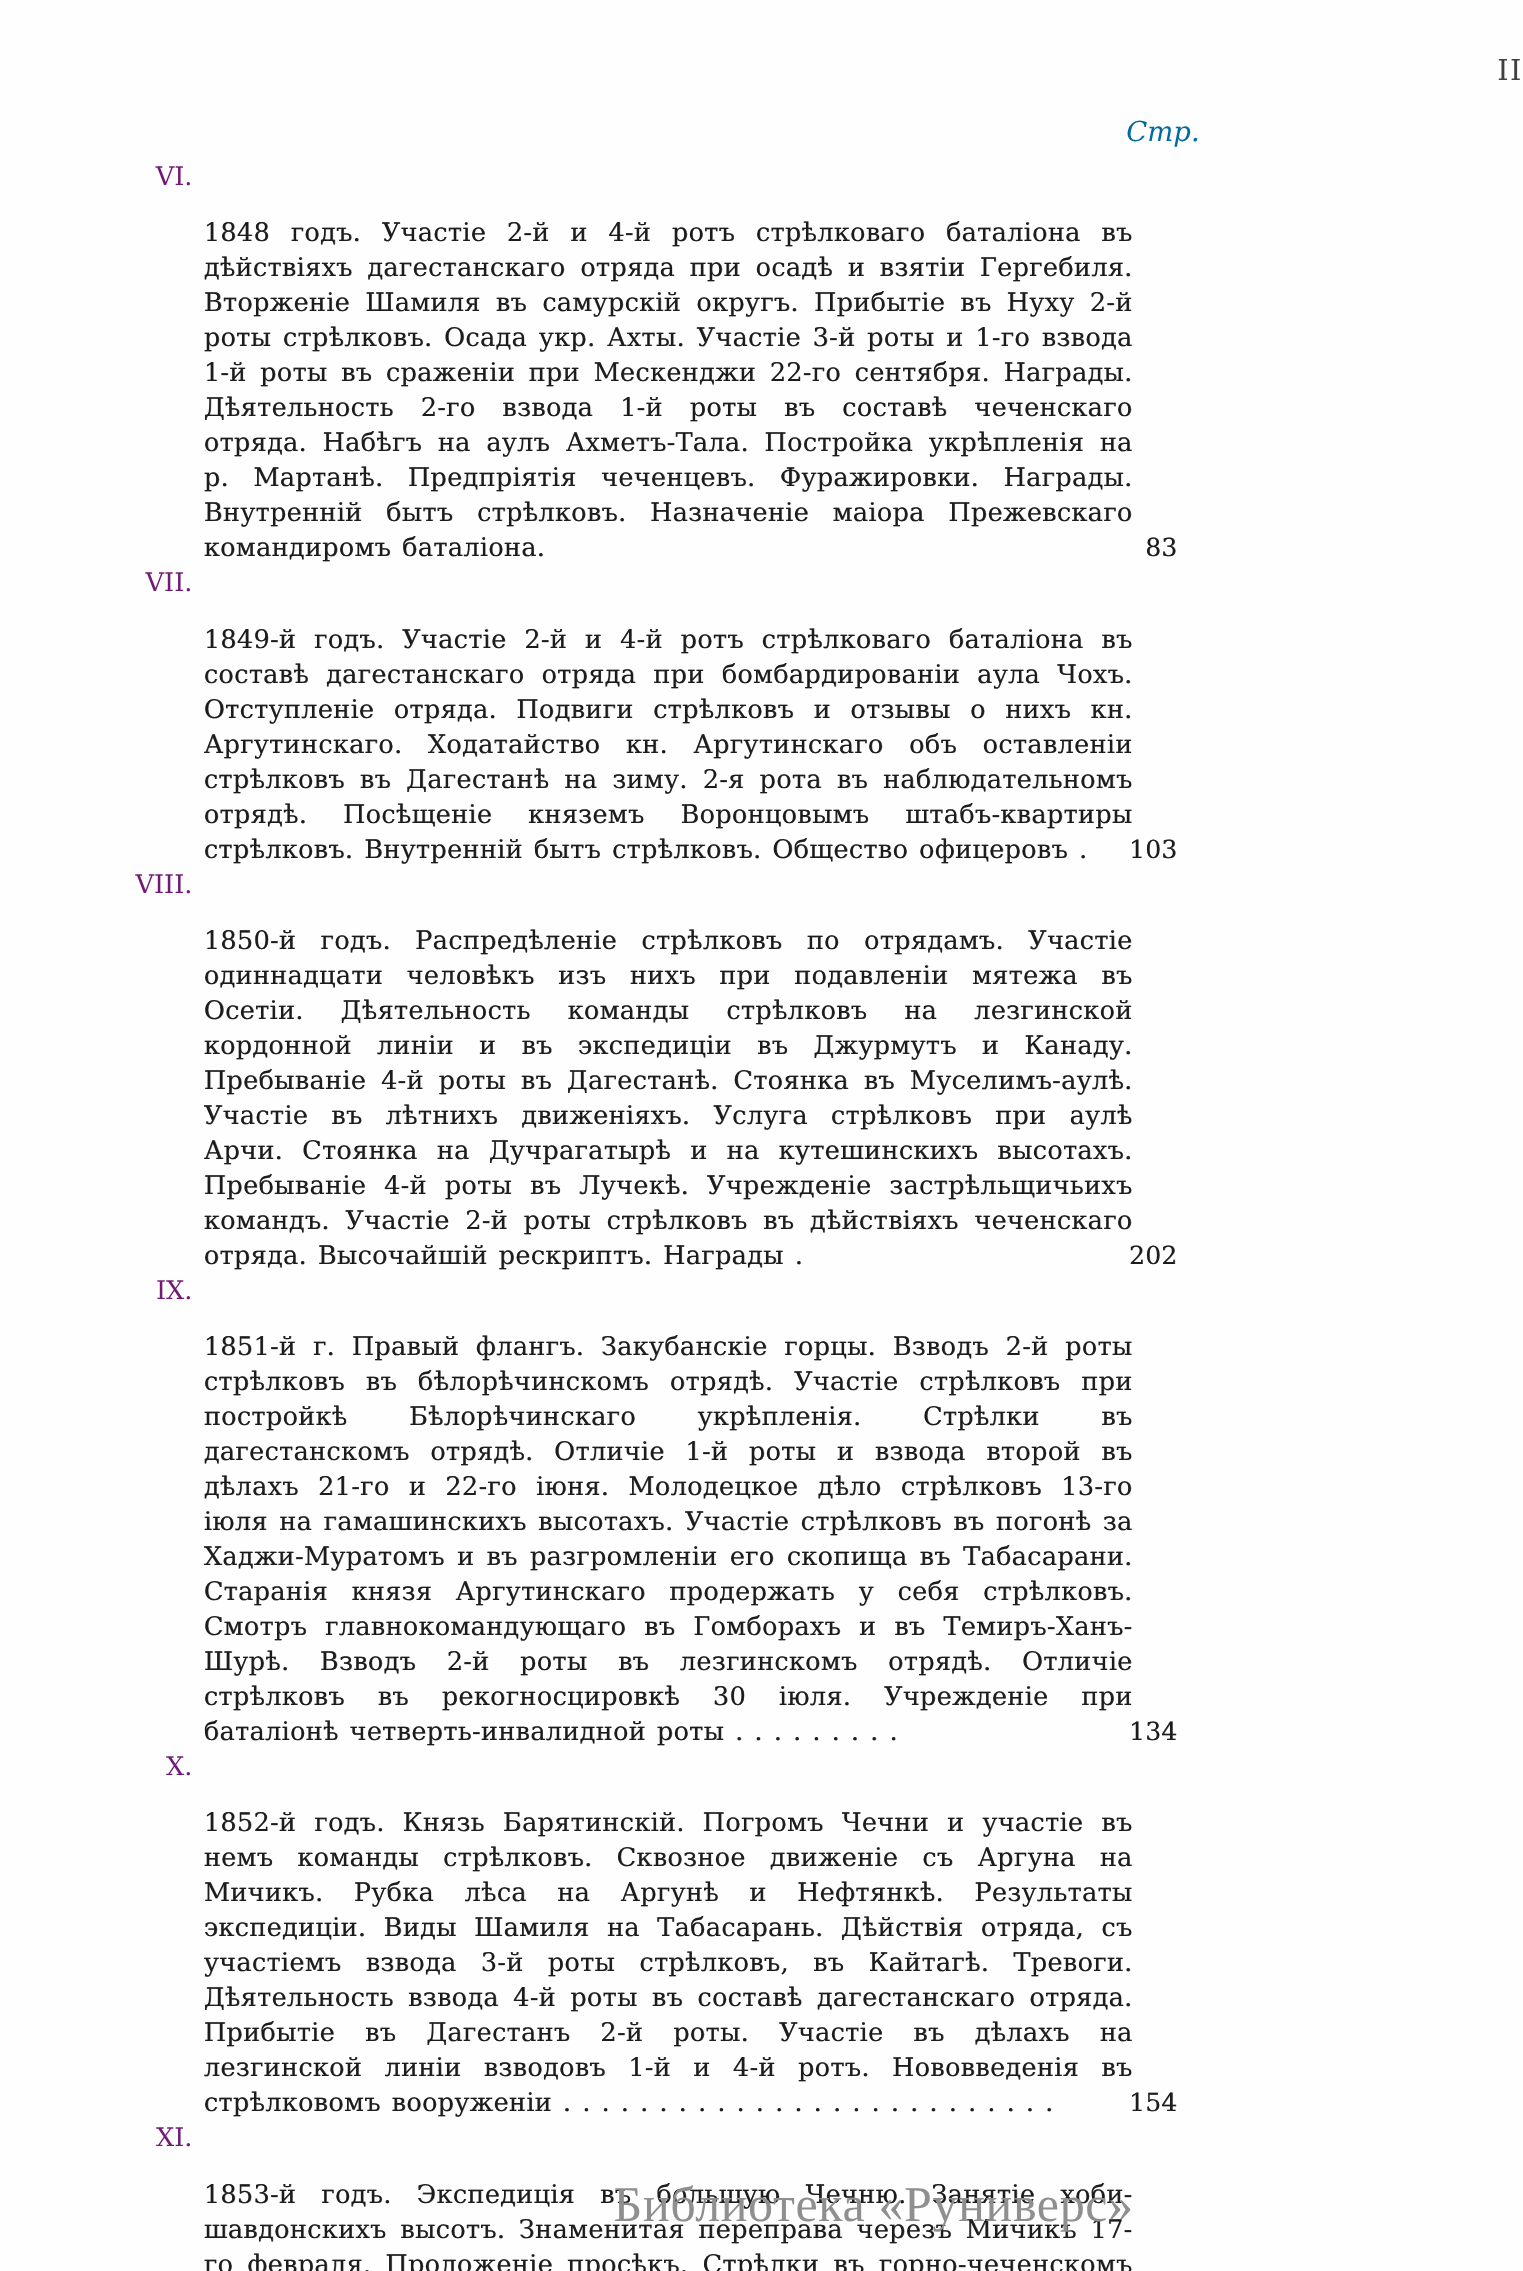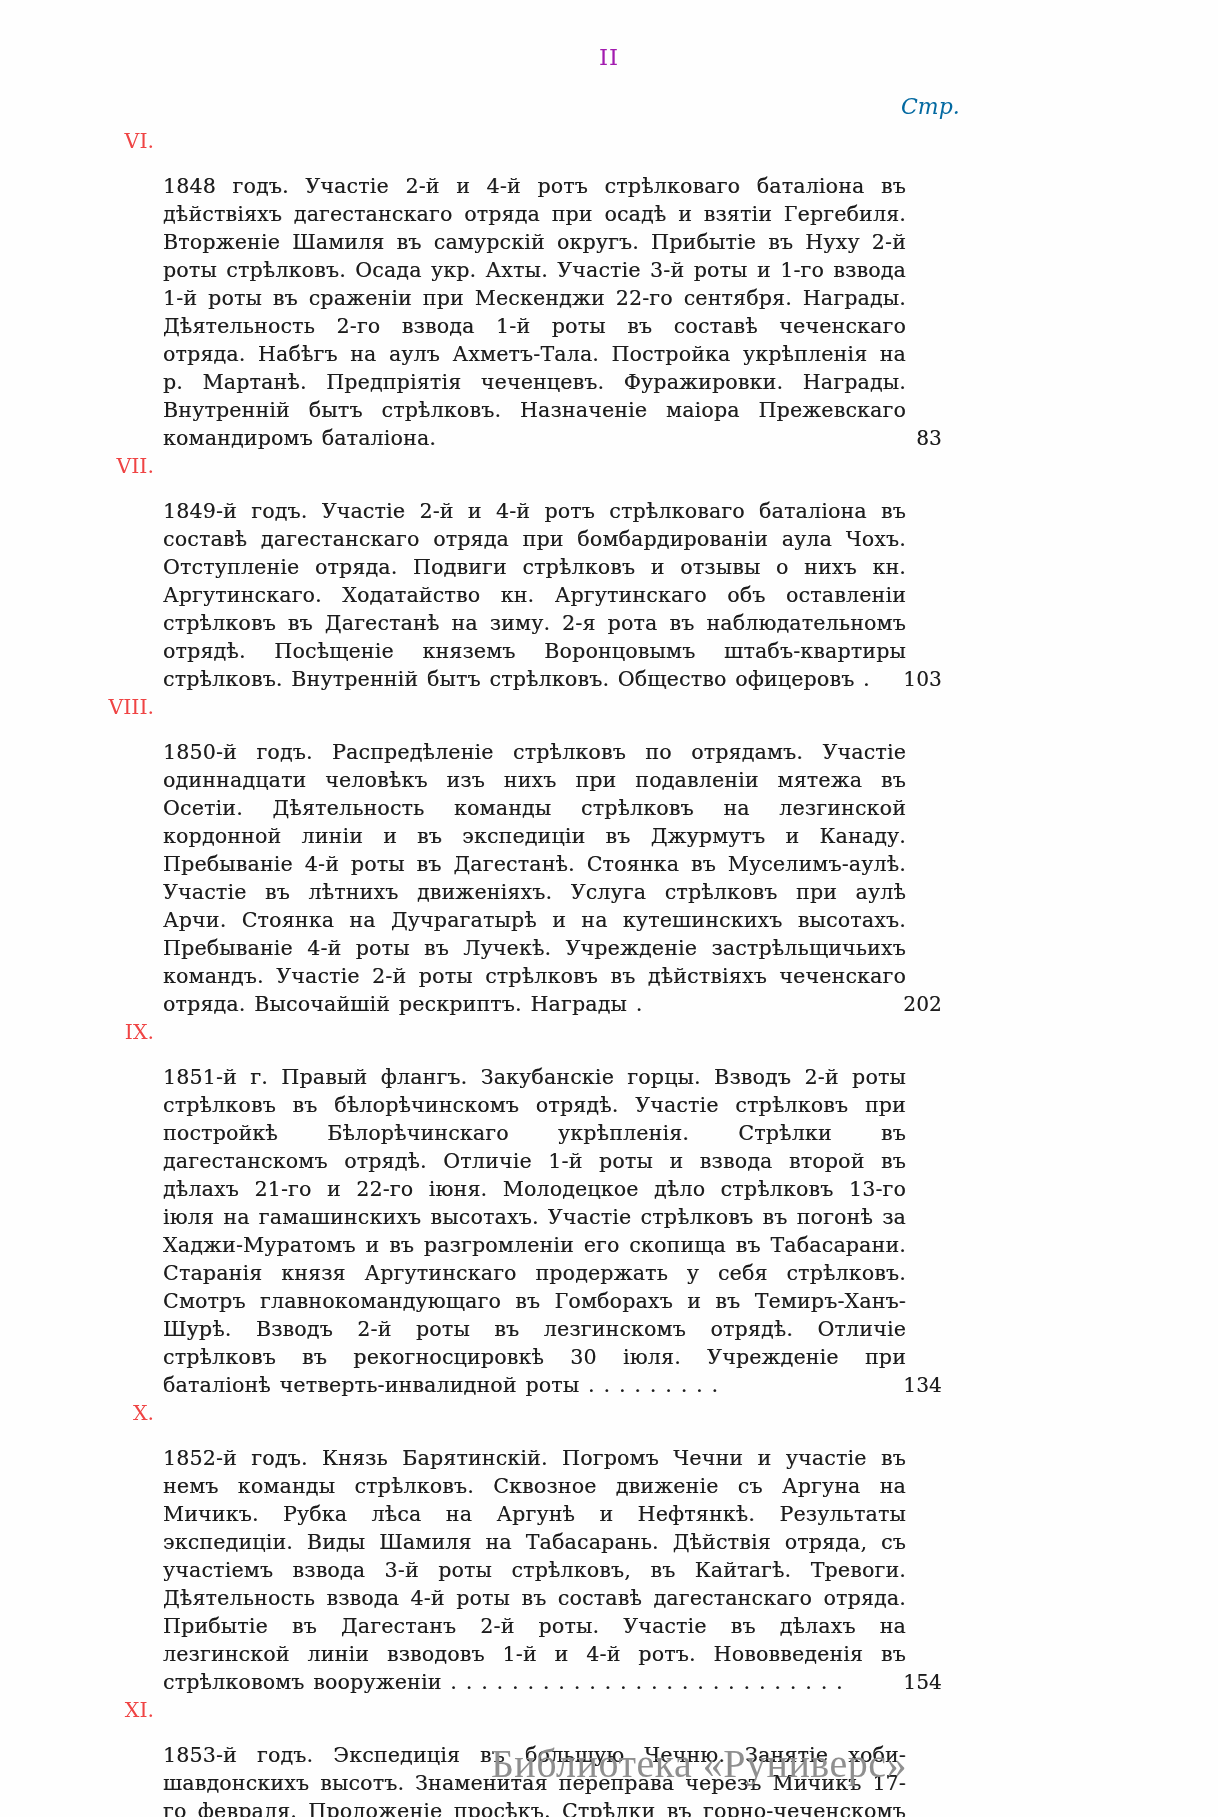--- a/index.html
+++ b/index.html
@@ -7,37 +7,37 @@
     width:1218px;height:1817px;
     background:#ffffff;
     font-family:"DejaVu Serif", serif;
     color:#1c1c1c;
     position:relative;
     overflow:hidden;
   }
   .sheet{position:absolute;inset:0;background:#fefefe;}
   .running-head{
     position:absolute;top:44px;left:0;width:100%;
-    text-align:center;font-size:23px;letter-spacing:1px;
-    color:#a21caf;
+    text-align:right;font-size:23px;letter-spacing:1px;
+    color:#404040;
   }
   .str-label{
     position:absolute;top:94px;left:901px;
     font-style:italic;font-size:22px;color:#0369a1;
   }
   .toc{
     position:absolute;top:127px;left:104px;width:838px;
   }
   .entry{
     display:flex;align-items:flex-start;
   }
   .numeral{
     flex:0 0 50px;text-align:right;padding-right:9px;
     font-size:20.5px;line-height:28px;white-space:nowrap;
-    color:#ef4444;
+    color:#701a75;
   }
   .body{
     flex:1;position:relative;
     text-align:justify;
     font-size:20.5px;line-height:28px;
     padding-right:36px;
     word-spacing:2px;
     letter-spacing:0.2px;
     text-shadow:0.3px 0 0 rgba(20,20,20,0.55);
     margin-top:45px;

